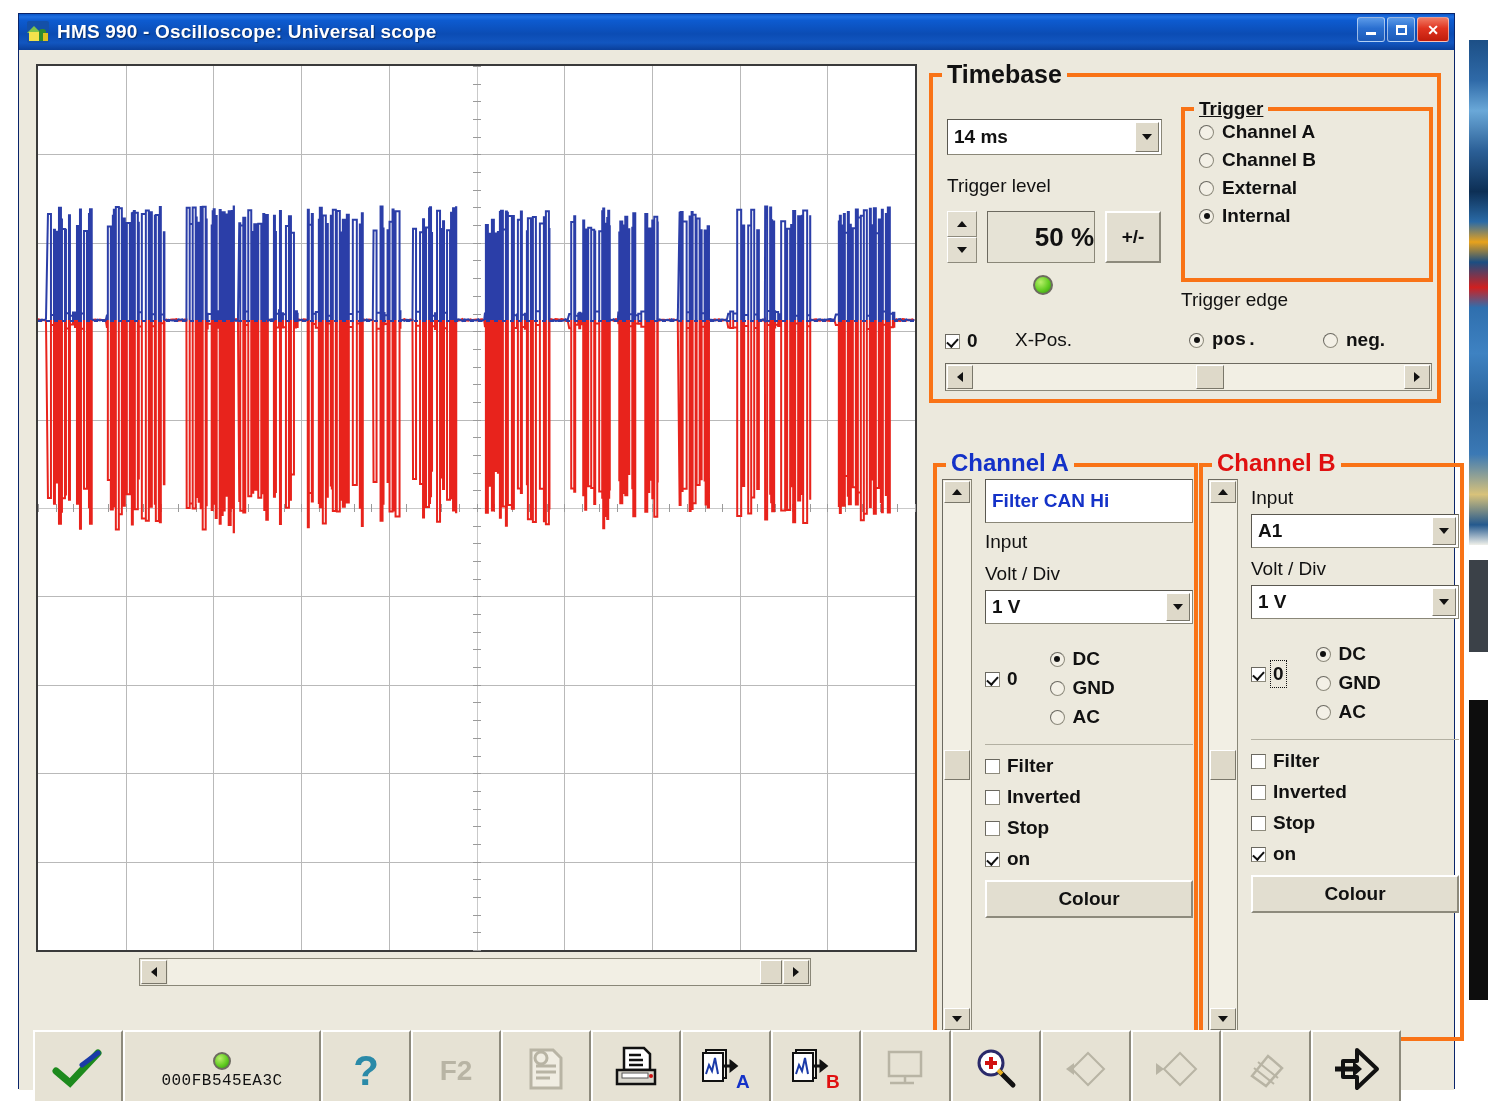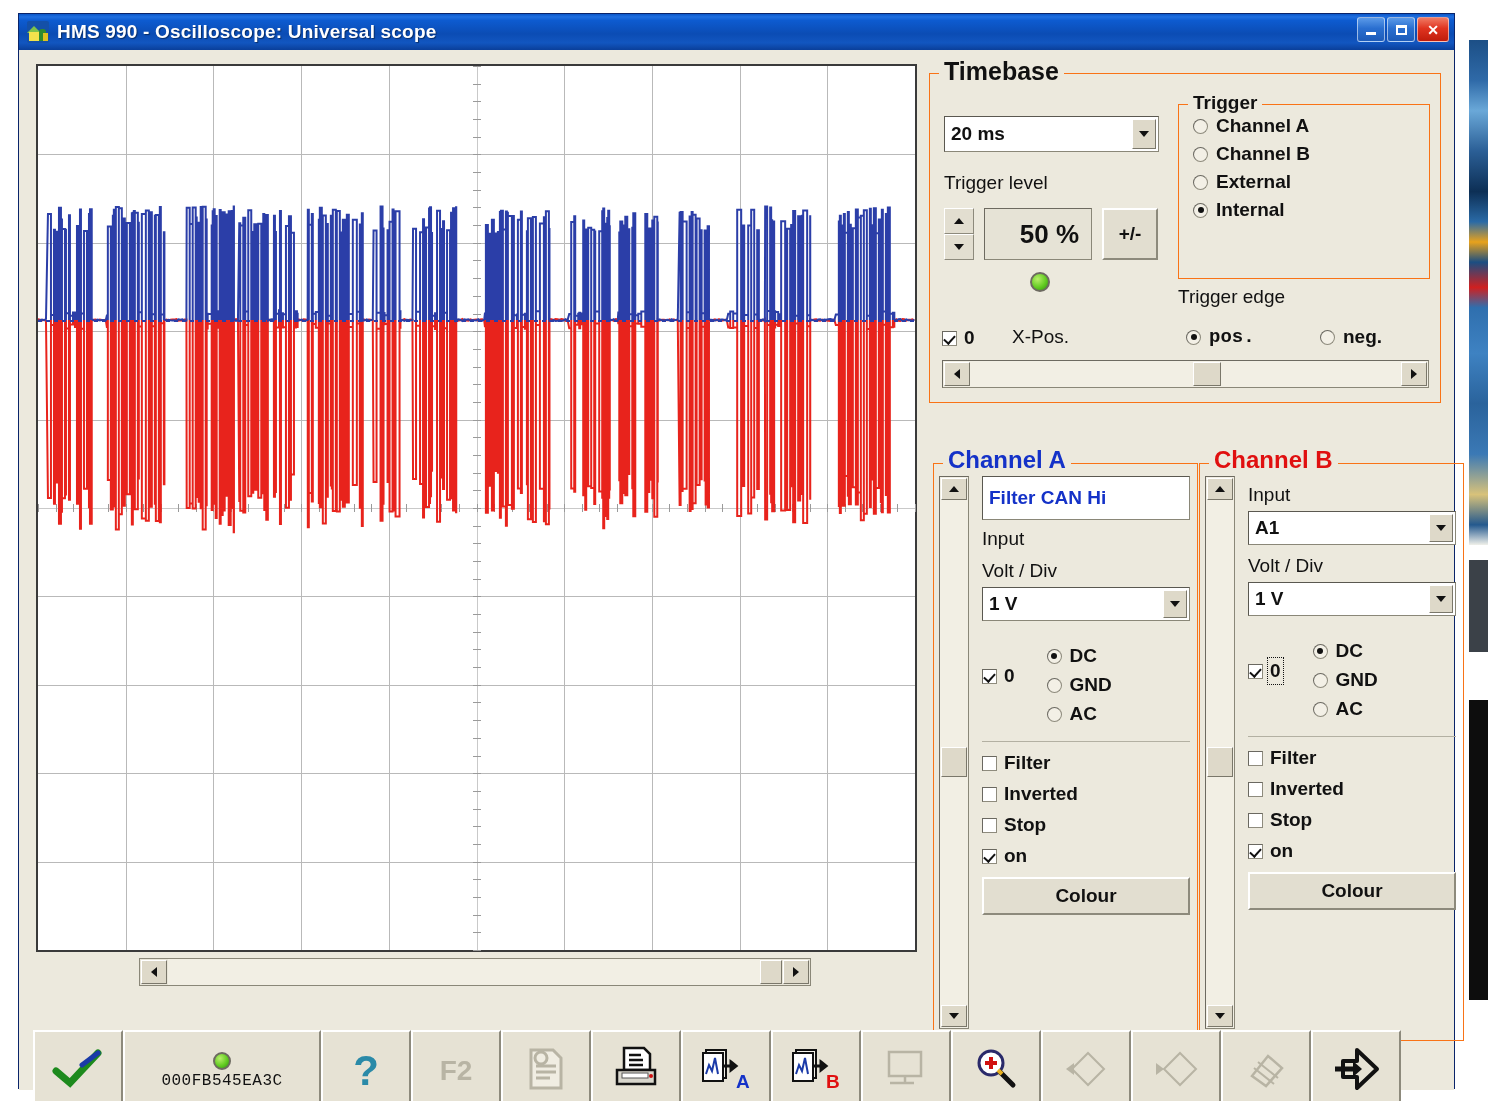--- a/index.html
+++ b/index.html
@@ -91,26 +91,26 @@
     display:flex;align-items:center;justify-content:center; font-size:10px; color:#111;
     flex:0 0 auto; margin:1px;
   }
   .sb-track{ flex:1 1 auto; height:100%; background:#f2efe4; }
   .sb-thumb{ height:24px; background:#ded9c9;
     border:1px solid #ffffff; border-right-color:#7a776a; border-bottom-color:#7a776a; }
 
   
   #right-col{ position:absolute; left:910px; top:12px; width:512px; }
 
-  .groupbox{ position:relative; border:1px solid #f97316; margin-top:11px; }
+  .groupbox{ position:relative; border:4px solid #f97316; margin-top:11px; }
   .group-title{
     position:absolute; top:-16px; left:9px; background:#ece9dd; padding:0 5px;
     font-size:25px; font-weight:bold; color:#111; line-height:26px;
   }
-  .group-title.small{ font-size:19px; line-height:20px; top:-12px;}
+  .group-title.small{ font-size:19px; line-height:20px; top:-12px;text-decoration:underline;}
   .group-title.chan-a{ color:#1432c8; }
   .group-title.chan-b{ color:#e01010; }
 
   .lbl{ font-size:19px; font-weight:normal; color:#111; }
 
   .field{
     background:#ffffff; border:1px solid #8a8778;
     border-top-color:#5a5850; border-left-color:#5a5850;
     height:32px; display:flex; align-items:center; padding:0 6px;
     font-size:19px; font-weight:bold; color:#111;
@@ -368,38 +368,38 @@
           <div class="tri-rt"></div>
         </div>
     </div>
 
     <div id="right-col">
 
       <div class="groupbox" style="height:330px">
         <div class="group-title">Timebase</div>
 
         <div class="field combo" style="position:absolute;left:14px;top:42px;width:215px;height:36px;">
-          <span>20 ms</span>
+          <span>14 ms</span>
           <div class="arrowbtn" style="height:30px">
               <div class="caret"></div>
             </div>
         </div>
 
         <div class="lbl" style="position:absolute;left:14px;top:98px;">Trigger level</div>
 
         <div style="position:absolute;left:14px;top:134px;width:30px;height:52px;display:flex;flex-direction:column;">
           <div class="btn3d" style="flex:1;border-width:1px">
               <div class="tri-up"></div>
             </div>
           <div class="btn3d" style="flex:1;border-width:1px">
               <div class="tri-dn"></div>
             </div>
         </div>
 
-        <div class="sunken" style="position:absolute;left:54px;top:134px;width:108px;height:52px;display:flex;align-items:center;justify-content:flex-end;padding-right:12px;font-size:26px;font-weight:bold;color:#111;">50 %</div>
+        <div class="sunken" style="position:absolute;left:54px;top:134px;width:108px;height:52px;display:flex;align-items:center;justify-content:flex-end;padding-right:0;font-size:26px;font-weight:bold;color:#111;">50 %</div>
 
         <div class="btn3d" style="position:absolute;left:172px;top:134px;width:56px;height:52px;">+/-</div>
 
         <div class="led" style="position:absolute;left:100px;top:198px;"></div>
 
         <div class="check" style="position:absolute;left:12px;top:252px;">
           <div class="check-box on"></div>
           <div class="check-label">0</div>
         </div>
         <div class="lbl" style="position:absolute;left:82px;top:252px;">X-Pos.</div>

